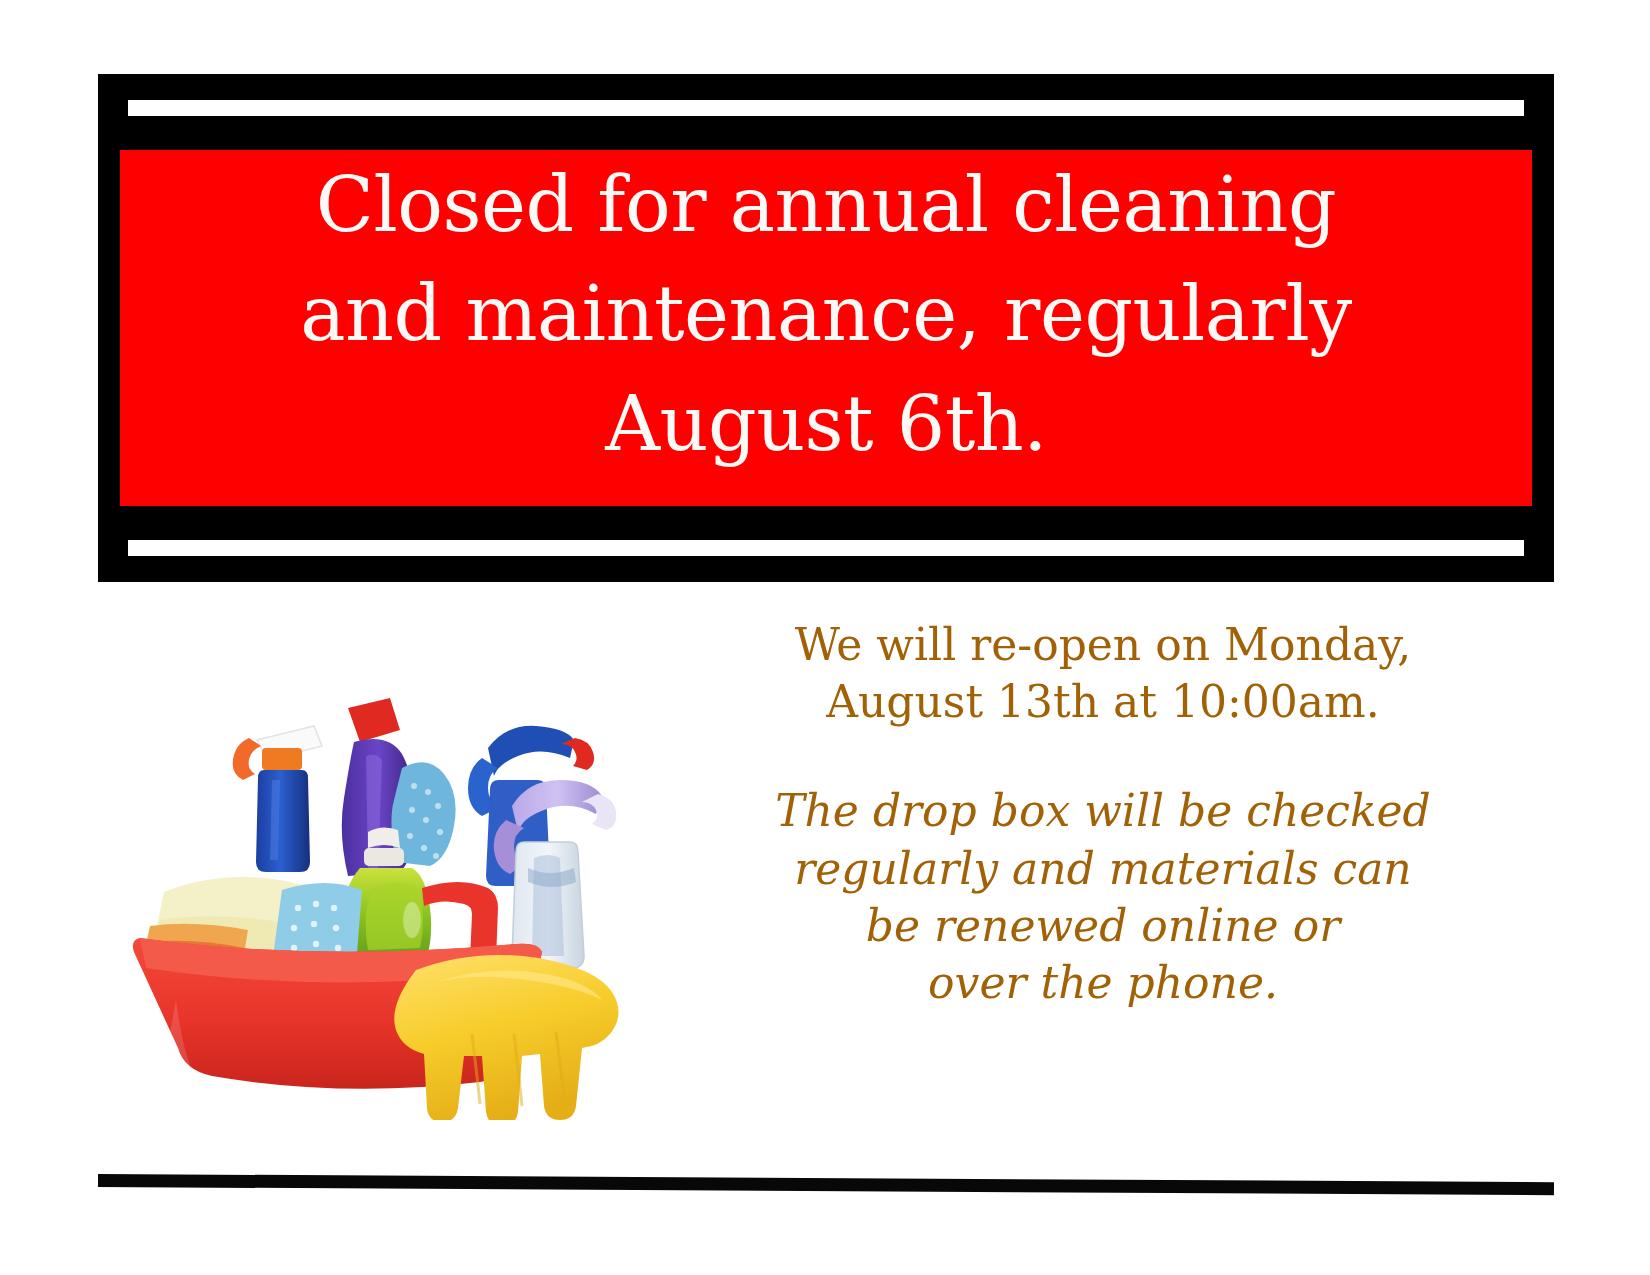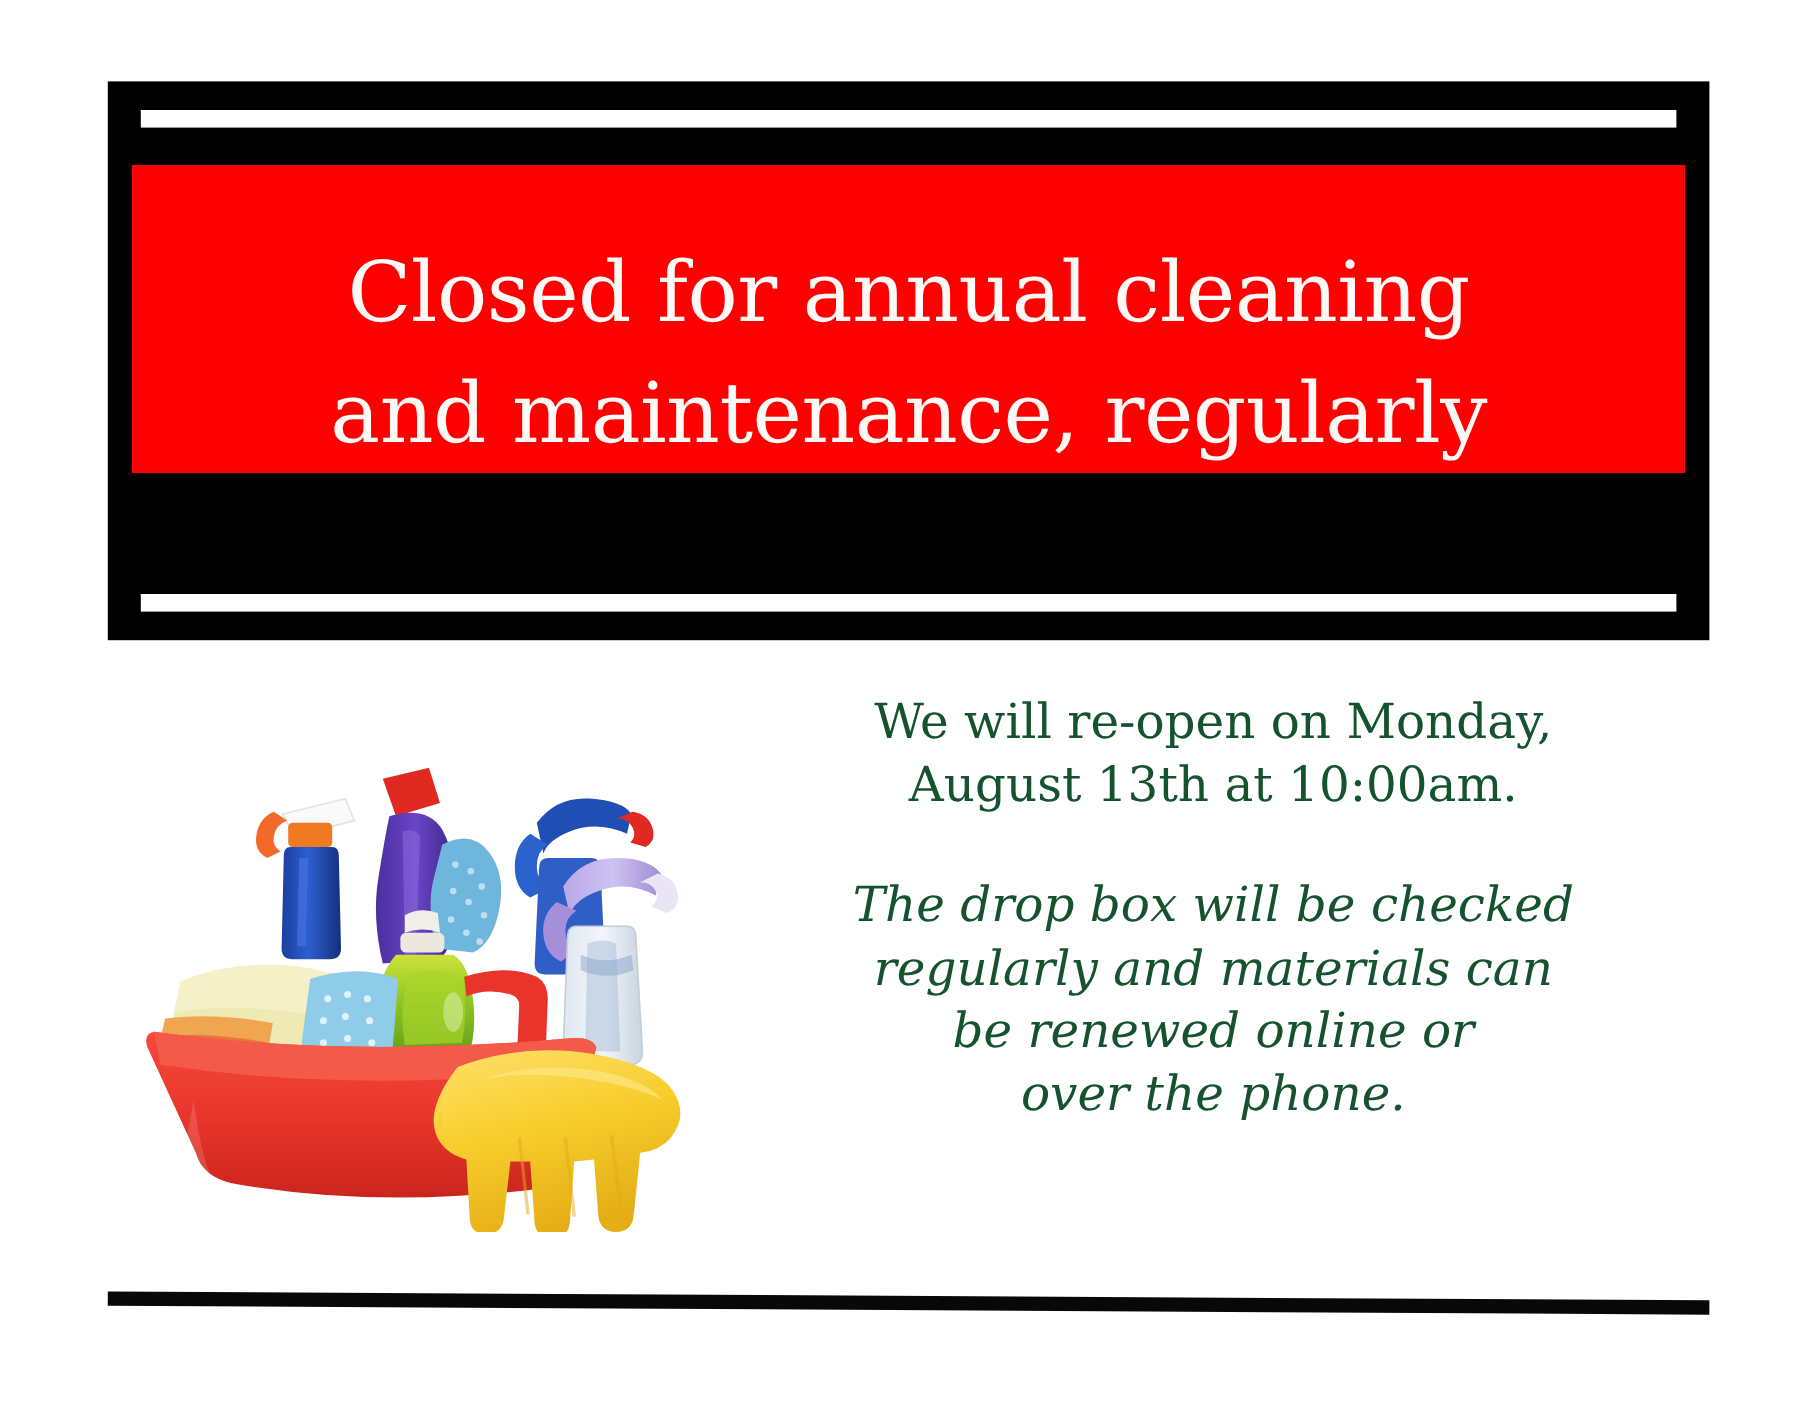--- a/index.html
+++ b/index.html
@@ -41,26 +41,26 @@
     background: #ffffff;
   }
   .banner-stripe.top { top: 26px; }
   .banner-stripe.bottom { bottom: 26px; }
 
   .banner-panel {
     position: absolute;
     left: 22px;
     top: 76px;
     width: 1412px;
-    height: 280px;
+    height: 356px;
     background: #ff0000;
     display: flex;
     flex-direction: column;
     align-items: center;
-    justify-content: flex-end;
+    justify-content: flex-start;
   }
   .headline-line {
     color: #fdf9f6;
     font-family: "DejaVu Serif", "Liberation Serif", serif;
     font-size: 76px;
     line-height: 1.44;
     letter-spacing: -0.5px;
     text-align: center;
     white-space: nowrap;
     font-weight: 400;
@@ -88,22 +88,22 @@
     position: absolute;
     left: 560px;
     top: 16px;
     width: 890px;
     text-align: center;
   }
   .copy-para {
     font-family: "DejaVu Serif", "Liberation Serif", serif;
     font-size: 44px;
     line-height: 1.30;
-    color: #14532d;
-    margin: 12px;
+    color: #a16207;
+    margin: 0;
     white-space: pre-line;
   }
   .copy-para.second { margin-top: 52px; font-style: italic; }
 
   
   .bottom-rule {
     position: absolute;
     left: 98px;
     top: 1174px;
     width: 1456px;
@@ -118,20 +118,21 @@
 
 <div class="poster">
 
   <div class="banner-frame">
     <div class="banner-stripe top"></div>
     <div class="banner-stripe bottom"></div>
 
     <div class="banner-panel">
       <div class="headline-line">Closed for annual cleaning</div>
       <div class="headline-line">and maintenance, regularly</div>
+      <div class="headline-line">August 6th.</div>
     </div>
   </div>
 
   <div class="content">
 
     <div class="photo-wrap">
       <svg viewBox="0 0 520 500" xmlns="http://www.w3.org/2000/svg">
         <defs>
           <linearGradient id="gTub" x1="0" y1="0" x2="0" y2="1">
             <stop offset="0%" stop-color="#f4493b"></stop>

